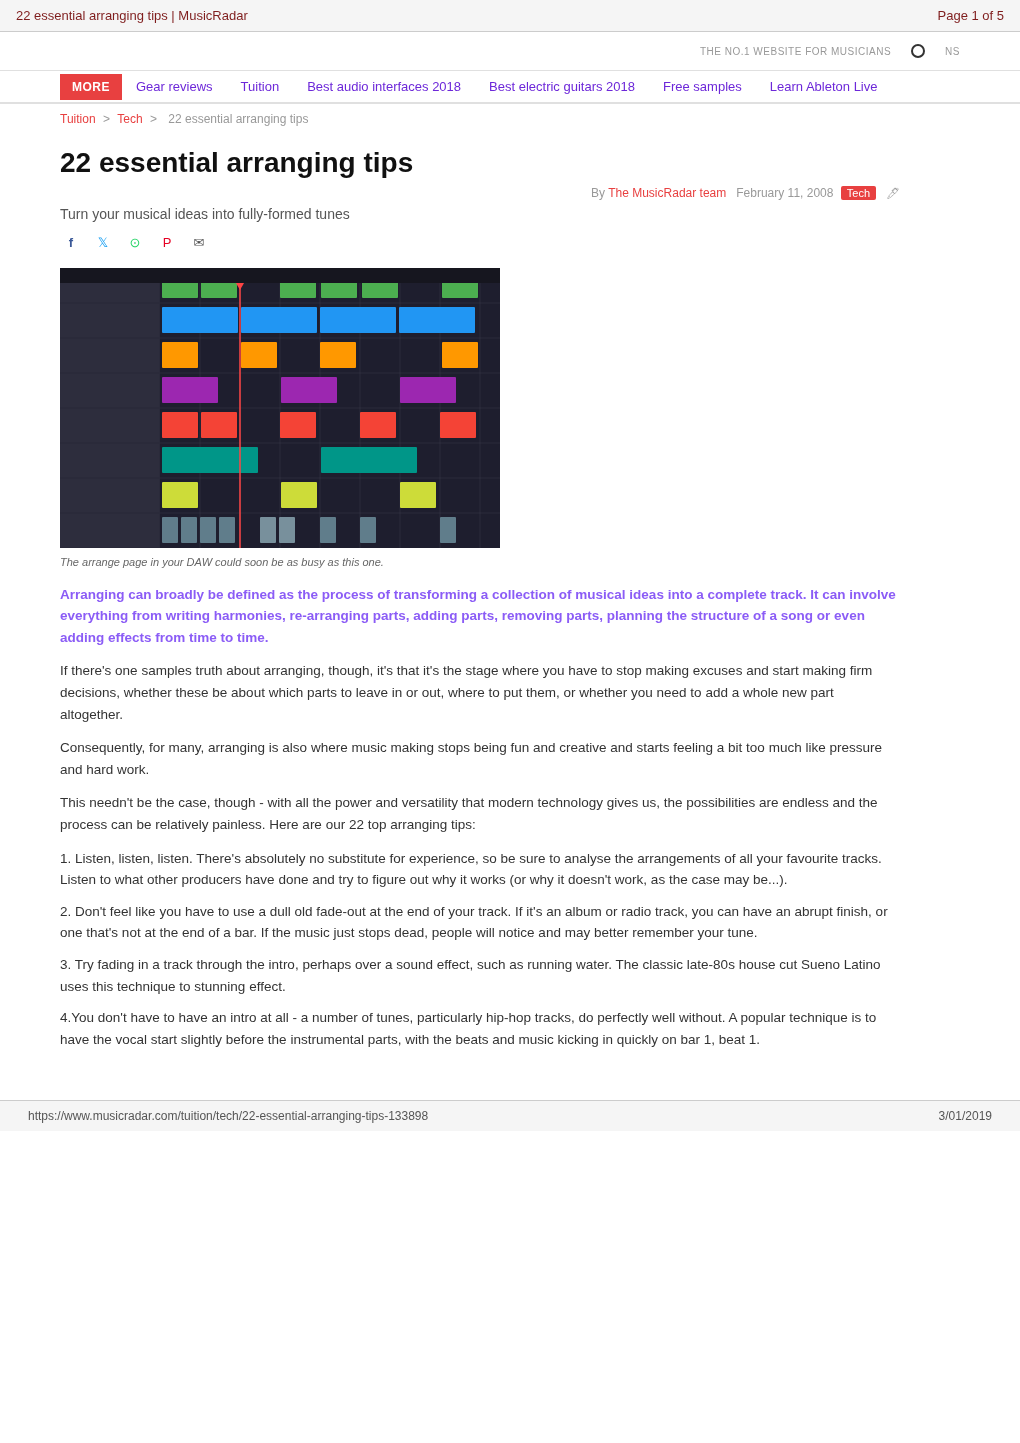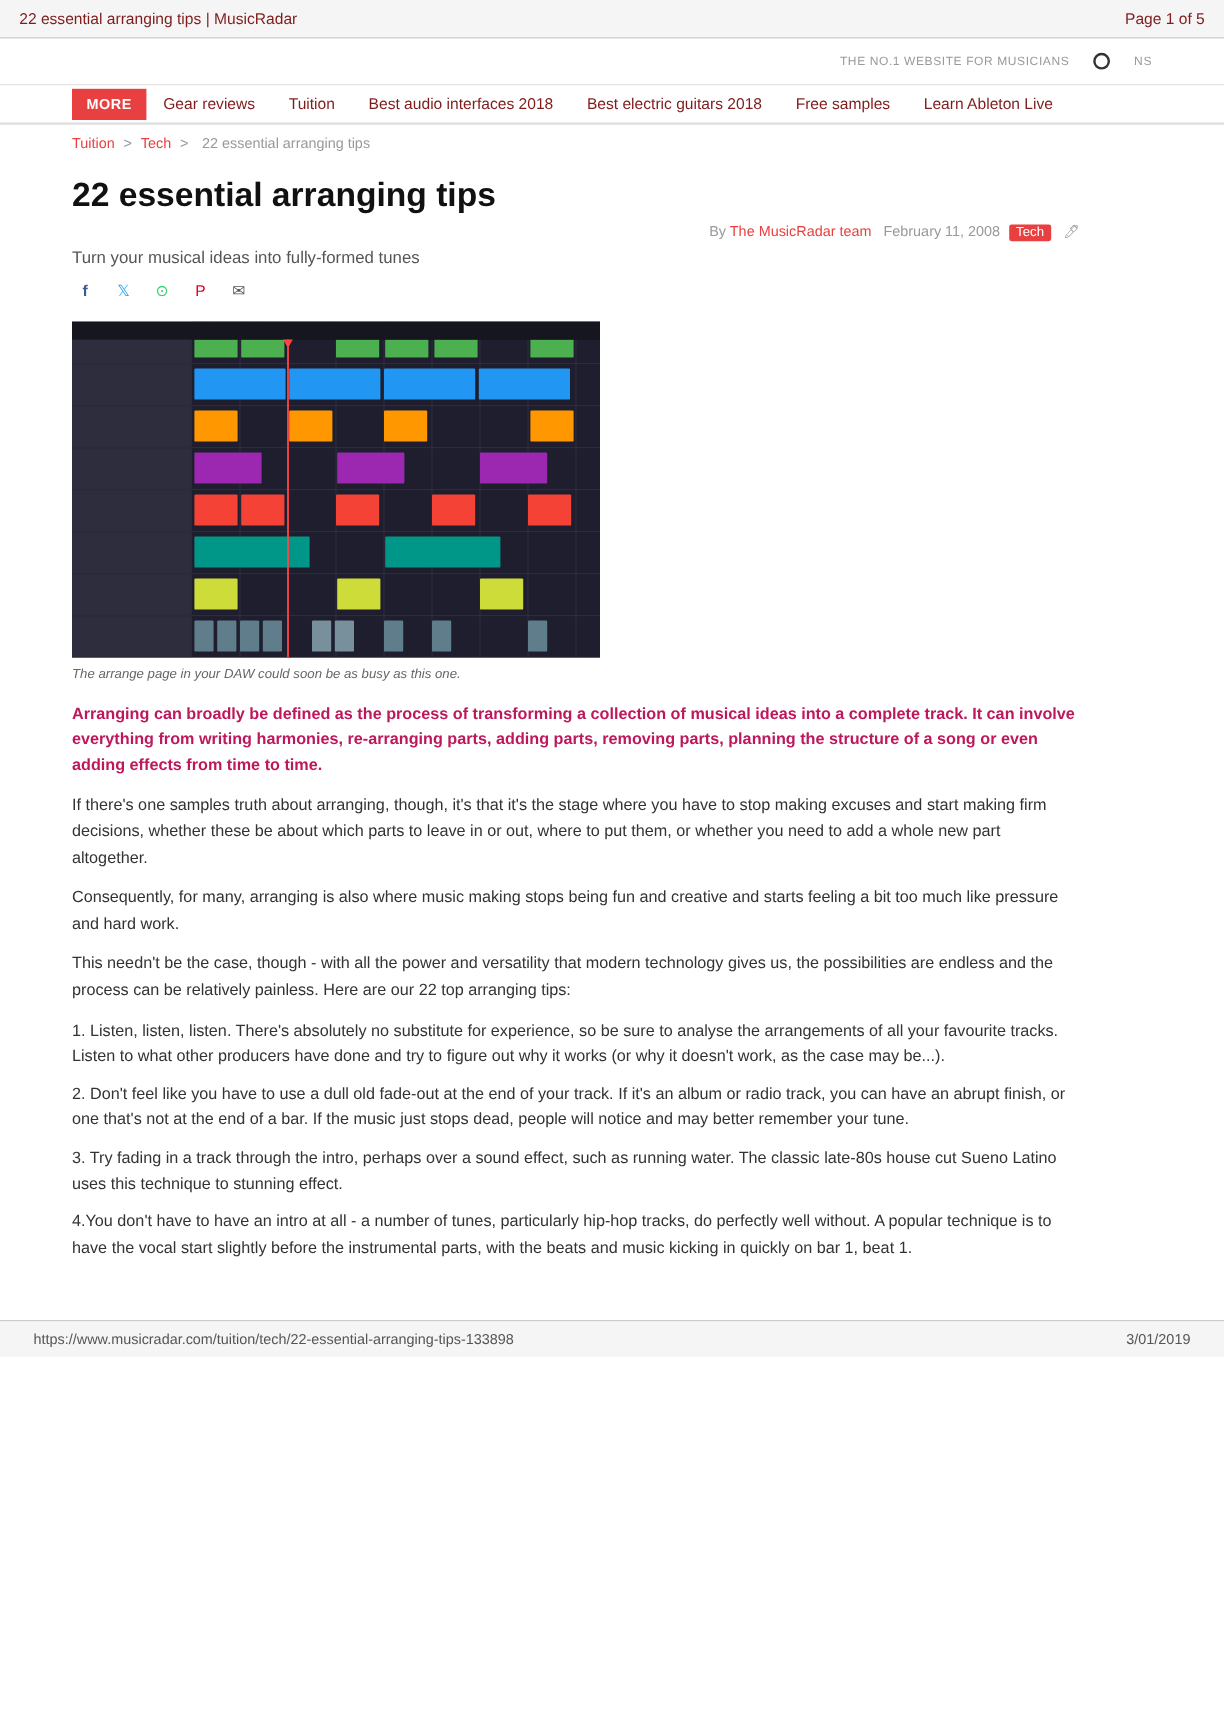--- a/index.html
+++ b/index.html
@@ -60,21 +60,21 @@
       font-size: 12px;
       font-weight: bold;
       padding: 6px 12px;
       text-transform: uppercase;
       cursor: pointer;
       letter-spacing: 0.5px;
     }
     .nav-item {
       padding: 8px 14px;
       font-size: 13px;
-      color: #7f1d1d;
+      color: #6d28d9;
       cursor: pointer;
       white-space: nowrap;
     }
     
     .breadcrumb {
       padding: 8px 60px;
       font-size: 12px;
       color: #999;
     }
     .breadcrumb a { color: #e84040; text-decoration: none; }
@@ -168,21 +168,21 @@
     }
     
     .article-body p {
       font-size: 13.5px;
       line-height: 1.6;
       color: #333;
       margin-bottom: 12px;
     }
     .article-body p.lead {
       font-weight: bold;
-      color: #be185d;
+      color: #8b5cf6;
     }
     .article-body p.numbered {
       margin-bottom: 10px;
     }
     
     .browser-footer {
       border-top: 1px solid #ccc;
       padding: 8px 28px;
       font-size: 12px;
       color: #555;

